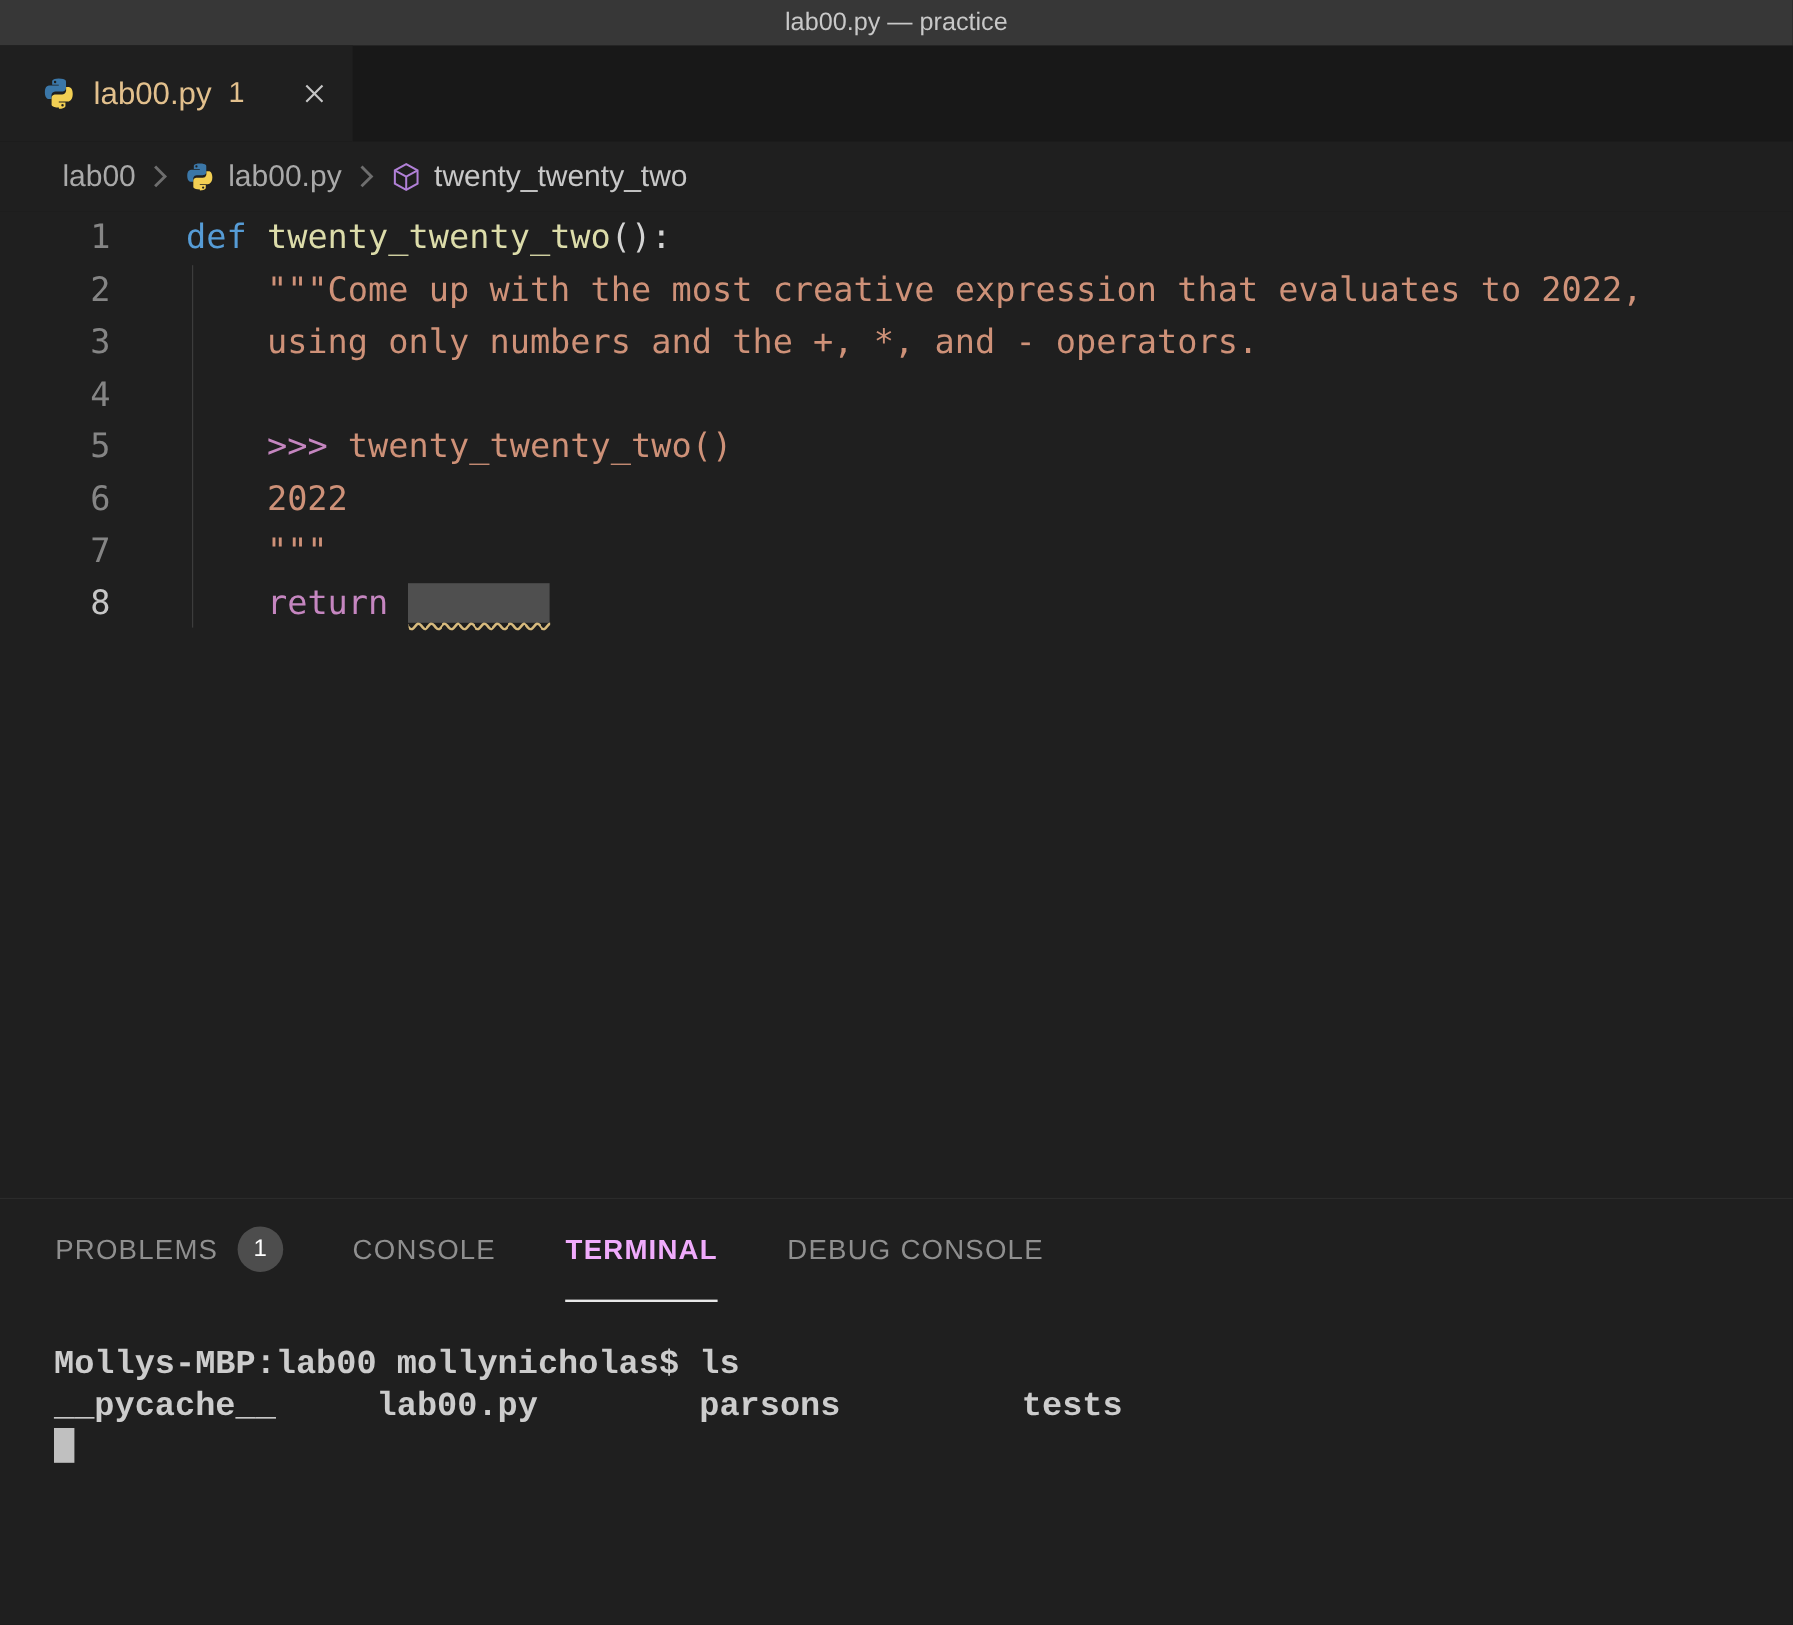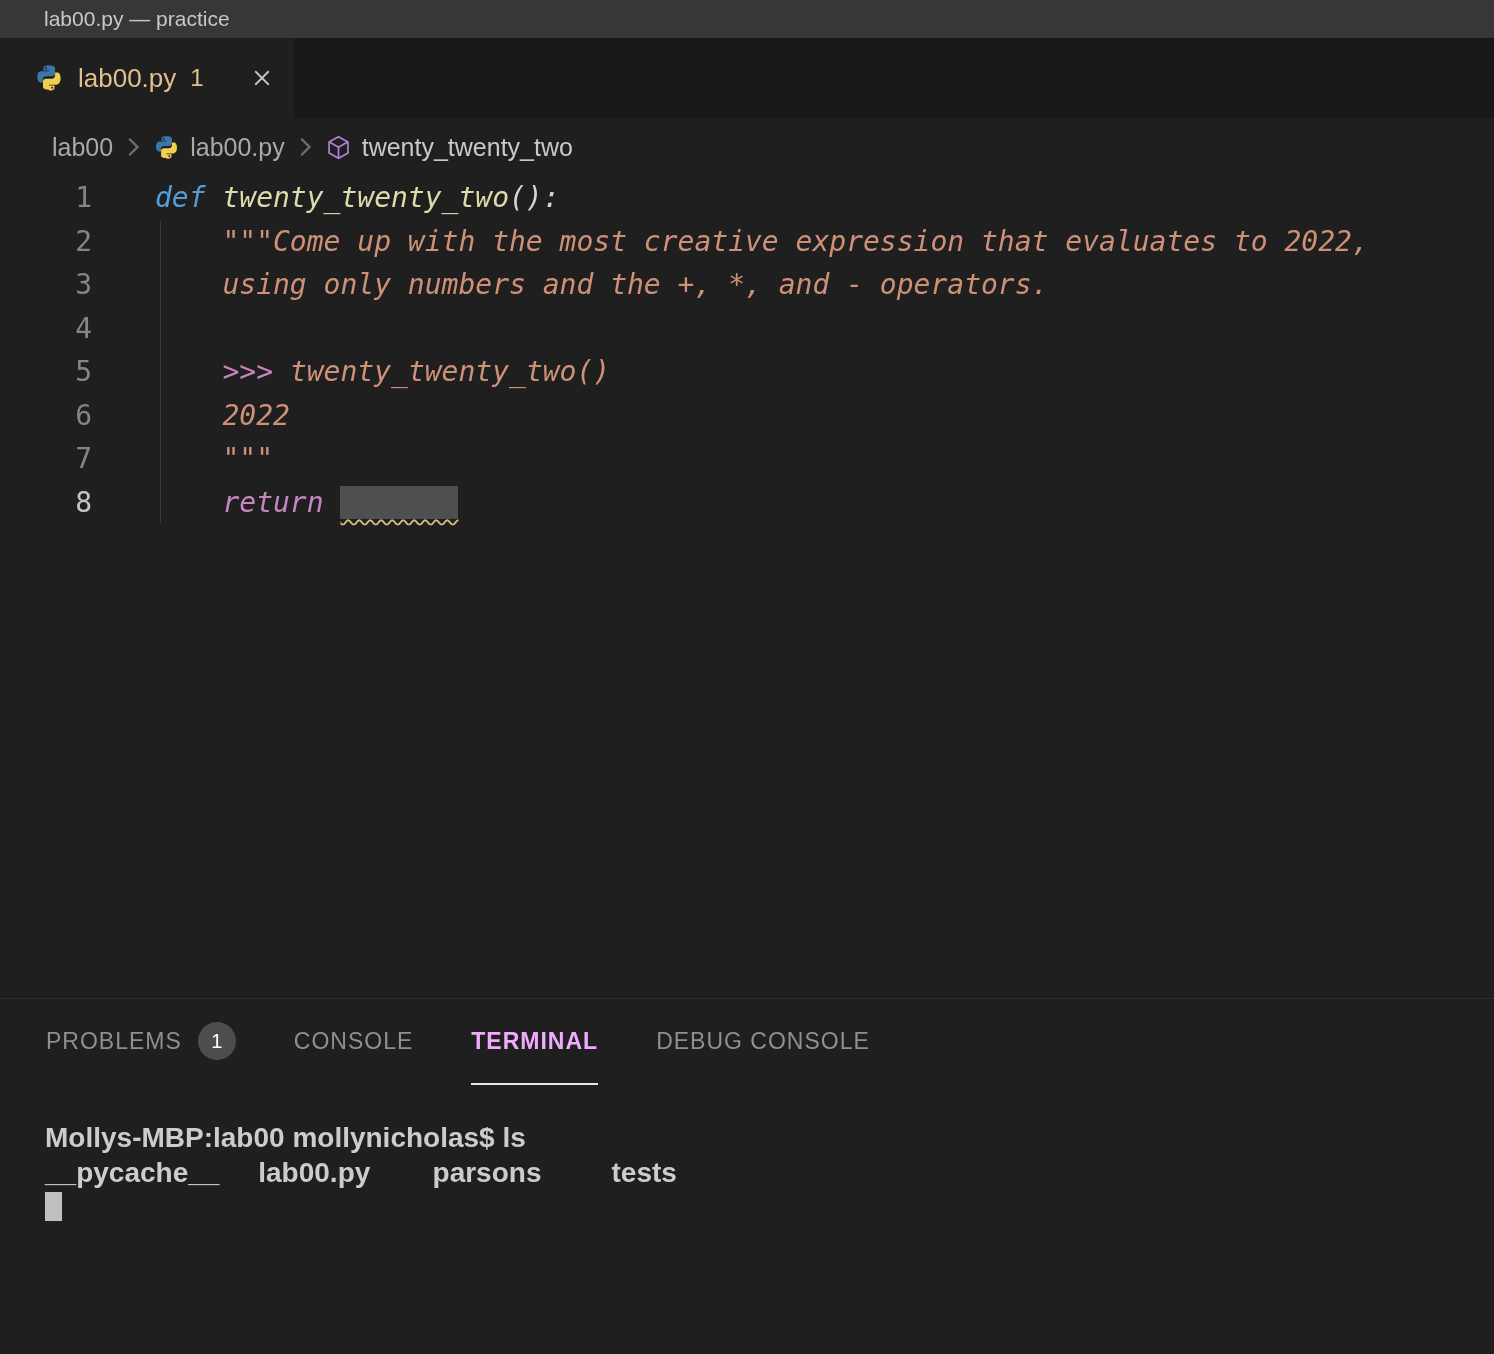--- a/index.html
+++ b/index.html
@@ -8,22 +8,22 @@
     width: 1494px; height: 1354px;
     background: #1f1f1f;
     font-family: "Liberation Sans", sans-serif;
     overflow: hidden;
     -webkit-font-smoothing: antialiased;
   }
 
   
   .titlebar {
     height: 38px; background: #373737;
-    display: flex; align-items: center; 
-    color: #c8c8c8; font-size: 21px; padding-left: 44px;
+    display: flex; align-items: center; justify-content: center;
+    color: #c8c8c8; font-size: 21px;
   }
 
   
   .tabstrip { height: 80px; background: #181818; display: flex; }
   .tab {
     width: 294px; background: #1f1f1f;
     display: flex; align-items: center;
     padding: 0 20px 0 34px; gap: 14px;
   }
   .tab-label { color: #e2c08d; font-size: 26px; }
@@ -47,21 +47,21 @@
     font-family: "DejaVu Sans Mono", "Liberation Mono", monospace;
     font-size: 28px; line-height: 43.5px;
   }
   .indent-guide {
     position: absolute; left: 160px; top: 45px;
     width: 1px; height: 302px; background: #3c3c3c;
   }
   .code-line { display: flex; }
   .gutter { flex: none; width: 92px; text-align: right; color: #858585; }
   .gutter.active { color: #c6c6c6; }
-  .content { padding-left: 63px; white-space: pre; color: #d4d4d4; font-style: italic; }
+  .content { padding-left: 63px; white-space: pre; color: #d4d4d4; }
   .tok.kw  { color: #569cd6; }
   .tok.fn  { color: #dcdcaa; }
   .tok.pl  { color: #d4d4d4; }
   .tok.str { color: #ce9178; }
   .tok.kw2 { color: #c586c0; }
   .tok.placeholder {
     background: #4f4f4f;
     text-decoration-line: underline;
     text-decoration-style: wavy;
     text-decoration-color: #d7ba7d;
@@ -83,21 +83,21 @@
   .panel-tab.active { color: #f0abfc; border-bottom-color: #e7e7e7; font-weight: bold; }
   .pbadge {
     width: 38px; height: 38px; border-radius: 50%;
     background: #4d4d4d; color: #ffffff;
     display: flex; align-items: center; justify-content: center;
     font-size: 20px; letter-spacing: 0;
   }
 
   .terminal {
     padding: 36px 0 0 45px;
-    font-family: Liberation Sans, sans-serif;
+    font-family: Liberation Mono, monospace;
     font-size: 28px; font-weight: bold; line-height: 34.5px;
     color: #cccccc;
   }
   .term-line { white-space: pre; }
   .cursor {
     display: inline-block; width: 17px; height: 29px;
     background: #c0c0c0; vertical-align: -5px;
   }
 </style>
 </head>

